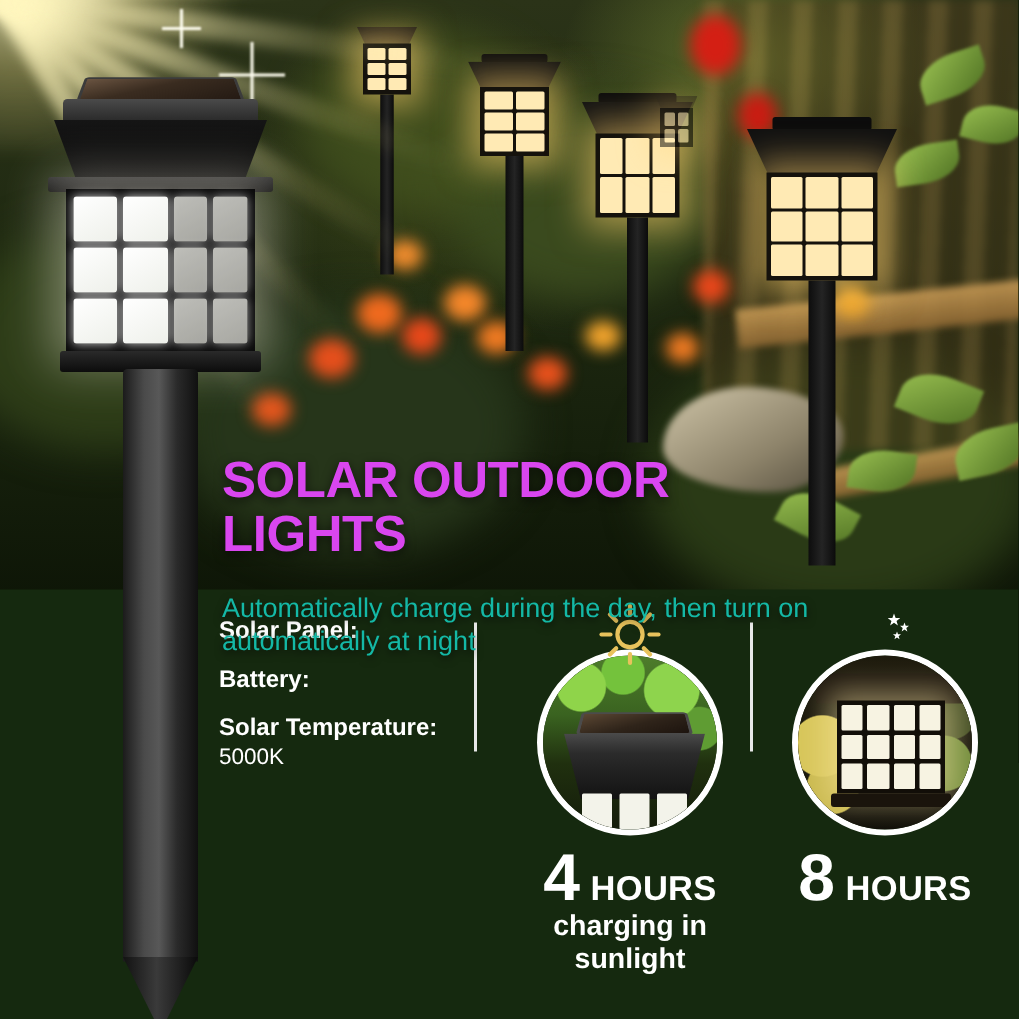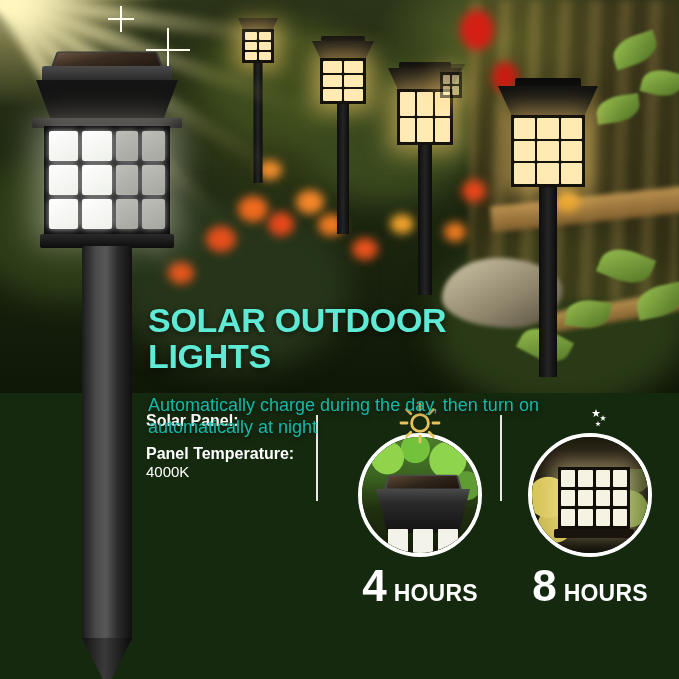--- a/index.html
+++ b/index.html
@@ -144,21 +144,21 @@
   }
   .hero-tip {
     position:absolute; left:52px; top:616px; width:50px; height:44px;
     background:linear-gradient(90deg,#121212,#3a3a3a 45%,#0a0a0a);
     clip-path:polygon(0 0, 100% 0, 56% 100%, 44% 100%);
   }
 
   
   .headline-wrap { position:absolute; left:148px; top:302px; z-index:40; width:420px; }
   .headline {
-    font-size:34px; font-weight:700; color:#5eead4; letter-spacing:-.3px;
+    font-size:34px; font-weight:700; color:#d946ef; letter-spacing:-.3px;
     line-height:1.06; text-shadow:0 2px 7px rgba(0,0,0,.6);
   }
   .subhead {
     margin-top:21px; font-size:18px; color:#14b8a6; line-height:1.2;
     text-shadow:0 2px 6px rgba(0,0,0,.65); max-width:400px;
   }
 
   
   .panel {
     position:absolute; left:0; top:393px; width:679px; height:286px;
@@ -372,24 +372,25 @@
     <div class="sparkle" style="left:108px;top:6px;width:26px;height:26px;"></div>
   </div>
 
   <div class="panel">
 
     <div class="specs">
       <div class="spec">
         <div class="spec-label">Solar Panel:</div>
       </div>
       <div class="spec">
+        <div class="spec-label">Battery:</div>
       </div>
       <div class="spec">
-        <div class="spec-label">Panel Temperature:</div>
-        <div class="spec-value">4000K</div>
+        <div class="spec-label">Solar Temperature:</div>
+        <div class="spec-value">5000K</div>
       </div>
     </div>
 
     <div class="divider d1"></div>
     <div class="divider d2"></div>
 
     <div class="feature f1">
       <div class="f-icon">
         <svg width="46" height="46" viewBox="0 0 46 46">
           <circle cx="23" cy="23" r="8.4" fill="none" stroke="#e8c25c" stroke-width="2.8"></circle>
@@ -413,20 +414,21 @@
               <i></i>
               <i></i>
               <i></i>
             </div>
         </div>
       </div>
       <div class="f-hours">
         <span class="f-num">4</span>
         <span class="f-unit">HOURS</span>
       </div>
+      <div class="f-cap">charging in sunlight</div>
     </div>
 
     <div class="feature f2">
       <div class="f-icon">
         <svg width="50" height="46" viewBox="0 0 50 46">
           <path d="M29 6 A17 17 0 1 0 29 40 A13.5 13.5 0 1 1 29 6 Z" fill="#9ccc4a"></path>
           <polygon points="31,9 32.1,12 35.2,12 32.7,14 33.6,17 31,15.2 28.4,17 29.3,14 26.8,12 29.9,12" fill="#fff"></polygon>
           <polygon points="38,15 38.8,17.2 41,17.2 39.2,18.7 39.9,21 38,19.6 36.1,21 36.8,18.7 35,17.2 37.2,17.2" fill="#fff"></polygon>
           <polygon points="33,21 33.7,22.9 35.7,22.9 34.1,24.2 34.7,26.2 33,25 31.3,26.2 31.9,24.2 30.3,22.9 32.3,22.9" fill="#fff"></polygon>
         </svg>

